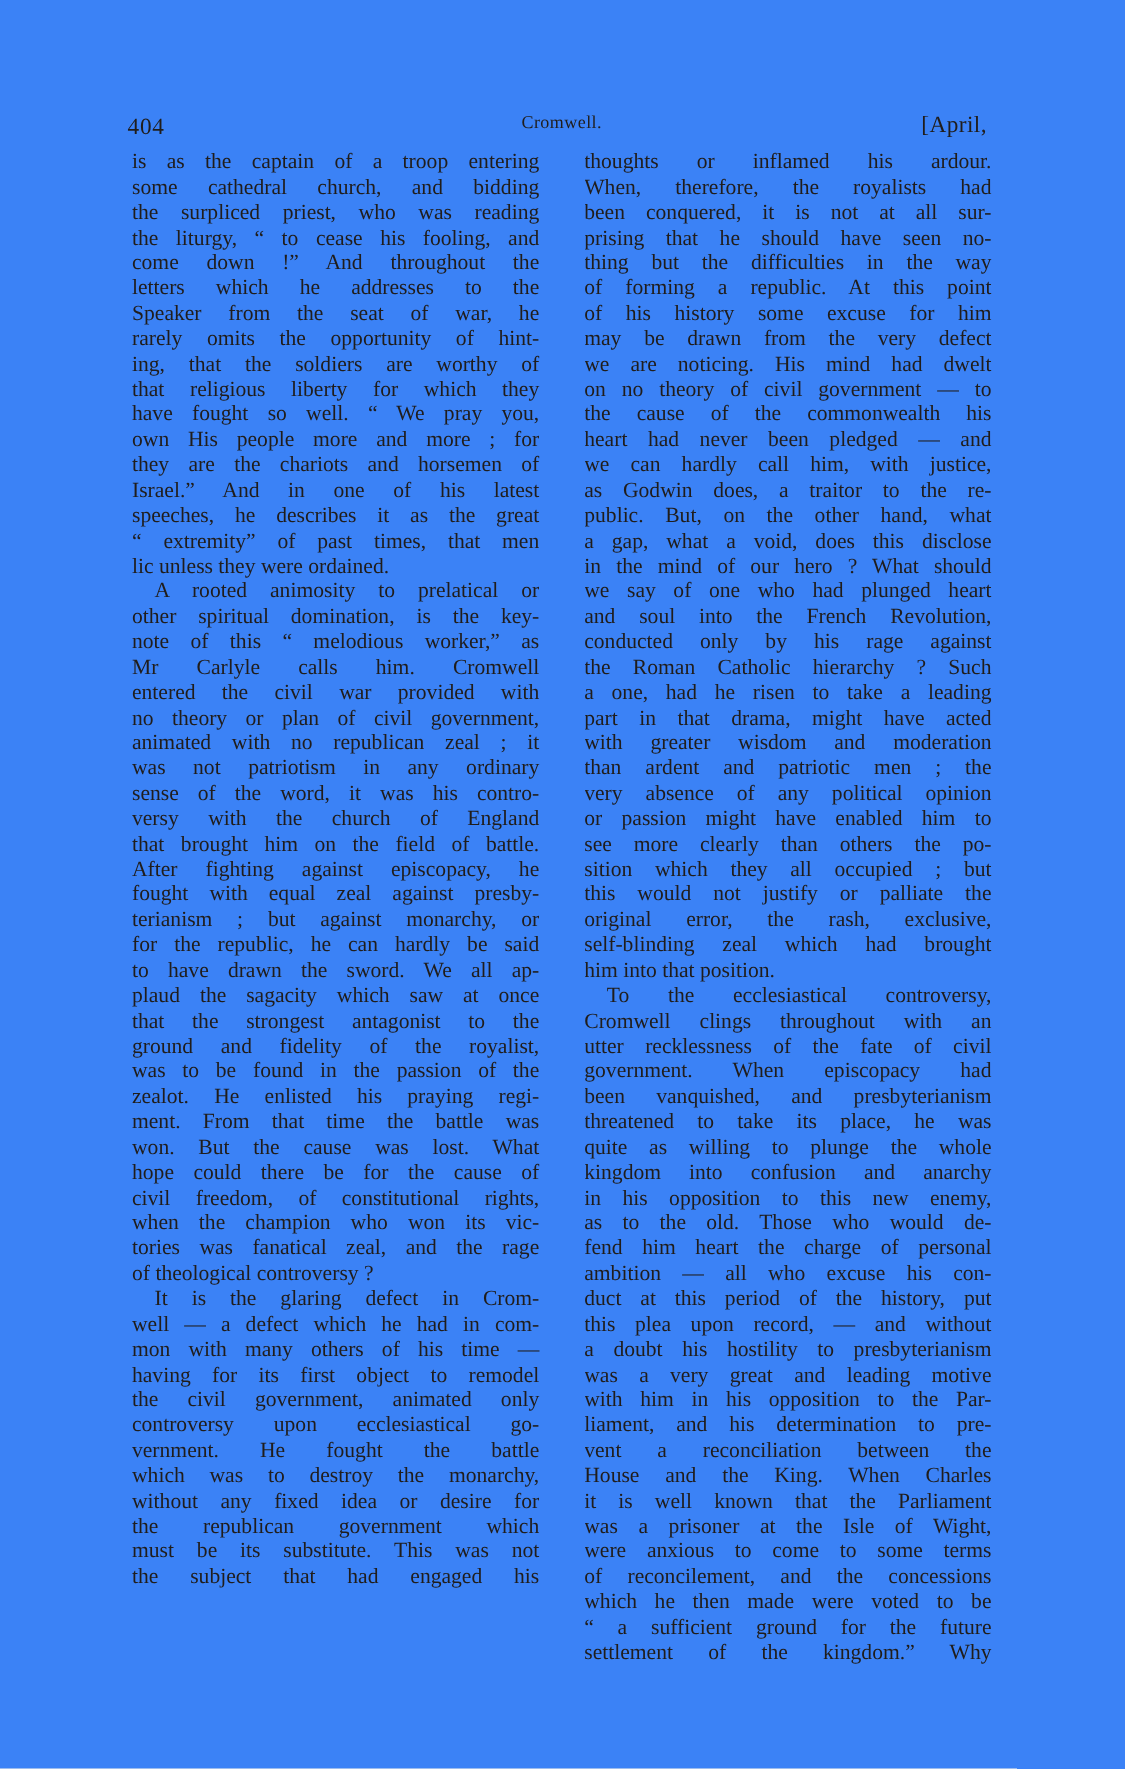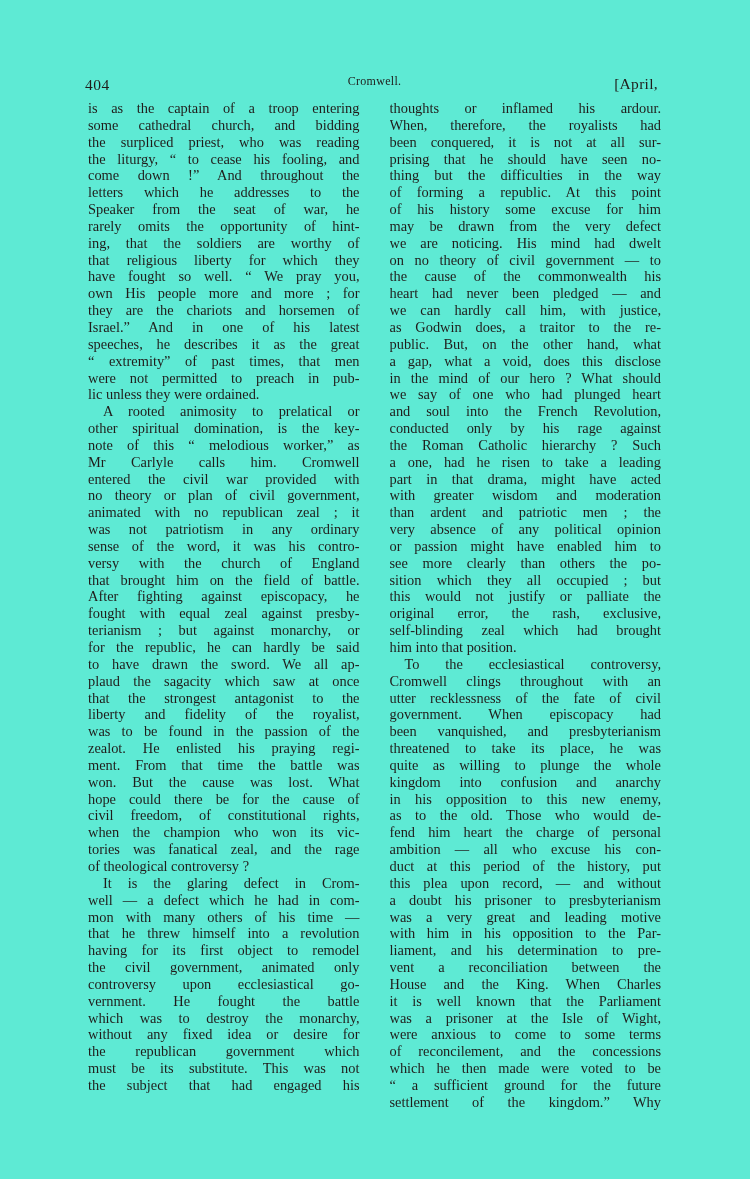--- a/index.html
+++ b/index.html
@@ -1,19 +1,19 @@
 <!DOCTYPE html>
 <html><head>
 <meta charset="utf-8">
 <style>
   html,body{margin:0;padding:0;background:#e9e9e9;}
   .page{
     position:relative;
     width:750px;height:1179px;
-    background:#5eead4;
+    background:#3b82f6;
     font-family:"Liberation Serif","DejaVu Serif",serif;
     color:#201d1b;
     overflow:hidden;
     margin:0 auto;
   }
   .content{position:absolute;left:88px;top:74px;width:573px;}
   .page-header{position:relative;height:26px;font-size:15.5px;}
   .page-number{position:absolute;left:-3px;top:2px;letter-spacing:.5px;}
   .running-title{
     position:absolute;left:50%;top:0;transform:translateX(-50%);
@@ -58,54 +58,52 @@
           <div class="line">Speaker from the seat of war, he</div>
           <div class="line">rarely omits the opportunity of hint-</div>
           <div class="line">ing, that the soldiers are worthy of</div>
           <div class="line">that religious liberty for which they</div>
           <div class="line">have fought so well.  “ We pray you,</div>
           <div class="line">own His people more and more ; for</div>
           <div class="line">they are the chariots and horsemen of</div>
           <div class="line">Israel.”  And in one of his latest</div>
           <div class="line">speeches, he describes it as the great</div>
           <div class="line">“ extremity” of past times, that men</div>
-          <div class="line">were not permitted to preach in pub-</div>
           <div class="line para-end">lic unless they were ordained.</div>
           <div class="line para-indent">A rooted animosity to prelatical or</div>
           <div class="line">other spiritual domination, is the key-</div>
           <div class="line">note of this “ melodious worker,” as</div>
           <div class="line">Mr Carlyle calls him.  Cromwell</div>
           <div class="line">entered the civil war provided with</div>
           <div class="line">no theory or plan of civil government,</div>
           <div class="line">animated with no republican zeal ; it</div>
           <div class="line">was not patriotism in any ordinary</div>
           <div class="line">sense of the word, it was his contro-</div>
           <div class="line">versy with the church of England</div>
           <div class="line">that brought him on the field of battle.</div>
           <div class="line">After fighting against episcopacy, he</div>
           <div class="line">fought with equal zeal against presby-</div>
           <div class="line">terianism ; but against monarchy, or</div>
           <div class="line">for the republic, he can hardly be said</div>
           <div class="line">to have drawn the sword.  We all ap-</div>
           <div class="line">plaud the sagacity which saw at once</div>
           <div class="line">that the strongest antagonist to the</div>
-          <div class="line">liberty and fidelity of the royalist,</div>
+          <div class="line">ground and fidelity of the royalist,</div>
           <div class="line">was to be found in the passion of the</div>
           <div class="line">zealot.  He enlisted his praying regi-</div>
           <div class="line">ment.  From that time the battle was</div>
           <div class="line">won.  But the cause was lost.  What</div>
           <div class="line">hope could there be for the cause of</div>
           <div class="line">civil freedom, of constitutional rights,</div>
           <div class="line">when the champion who won its vic-</div>
           <div class="line">tories was fanatical zeal, and the rage</div>
           <div class="line para-end">of theological controversy ?</div>
           <div class="line para-indent">It is the glaring defect in Crom-</div>
           <div class="line">well — a defect which he had in com-</div>
           <div class="line">mon with many others of his time —</div>
-          <div class="line">that he threw himself into a revolution</div>
           <div class="line">having for its first object to remodel</div>
           <div class="line">the civil government, animated only</div>
           <div class="line">controversy upon ecclesiastical go-</div>
           <div class="line">vernment.  He fought the battle</div>
           <div class="line">which was to destroy the monarchy,</div>
           <div class="line">without any fixed idea or desire for</div>
           <div class="line">the republican government which</div>
           <div class="line">must be its substitute.  This was not</div>
           <div class="line">the subject that had engaged his</div>
         </div>
@@ -150,21 +148,21 @@
           <div class="line">been vanquished, and presbyterianism</div>
           <div class="line">threatened to take its place, he was</div>
           <div class="line">quite as willing to plunge the whole</div>
           <div class="line">kingdom into confusion and anarchy</div>
           <div class="line">in his opposition to this new enemy,</div>
           <div class="line">as to the old.  Those who would de-</div>
           <div class="line">fend him heart the charge of personal</div>
           <div class="line">ambition — all who excuse his con-</div>
           <div class="line">duct at this period of the history, put</div>
           <div class="line">this plea upon record, — and without</div>
-          <div class="line">a doubt his prisoner to presbyterianism</div>
+          <div class="line">a doubt his hostility to presbyterianism</div>
           <div class="line">was a very great and leading motive</div>
           <div class="line">with him in his opposition to the Par-</div>
           <div class="line">liament, and his determination to pre-</div>
           <div class="line">vent a reconciliation between the</div>
           <div class="line">House and the King.  When Charles</div>
           <div class="line">it is well known that the Parliament</div>
           <div class="line">was a prisoner at the Isle of Wight,</div>
           <div class="line">were anxious to come to some terms</div>
           <div class="line">of reconcilement, and the concessions</div>
           <div class="line">which he then made were voted to be</div>

